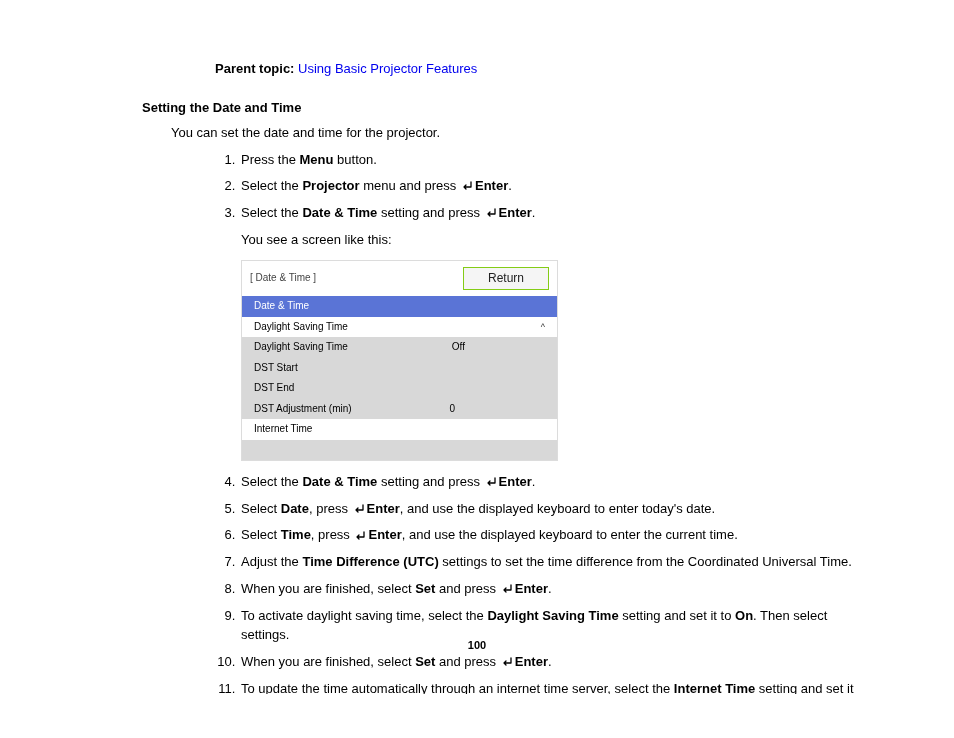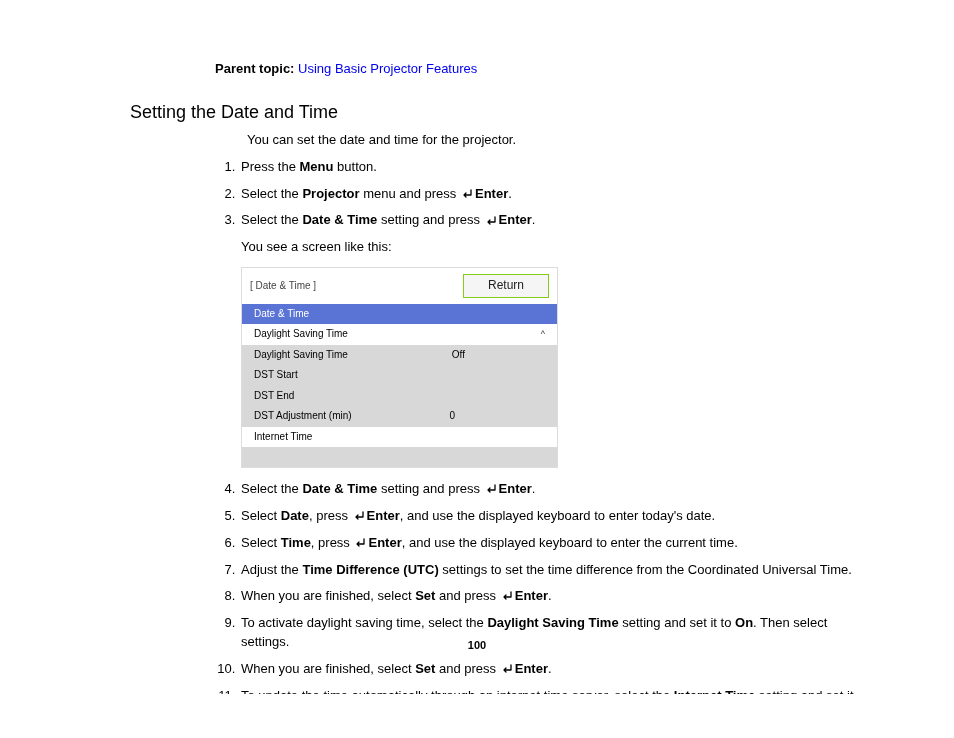--- a/index.html
+++ b/index.html
@@ -23,26 +23,26 @@
     margin-bottom: 20px;
   }
   .parent-label {
     font-weight: bold;
   }
   .parent-link {
     color: #0000ee;
     text-decoration: none;
   }
   .heading {
-    font-size: 18px;
-    font-weight: normal;
-    margin: 0 0 6px 0;
+    font-size: 13px;
+    font-weight: bold;
+    margin: 0 0 6px 12px;
   }
   .intro {
-    margin-left: 117px;
+    margin-left: 41px;
     margin-bottom: 8px;
   }
   ol.steps {
     margin: 0 0 0 85px;
     padding-left: 24px;
   }
   ol.steps > li {
     padding-left: 2px;
     margin-bottom: 8px;
   }

